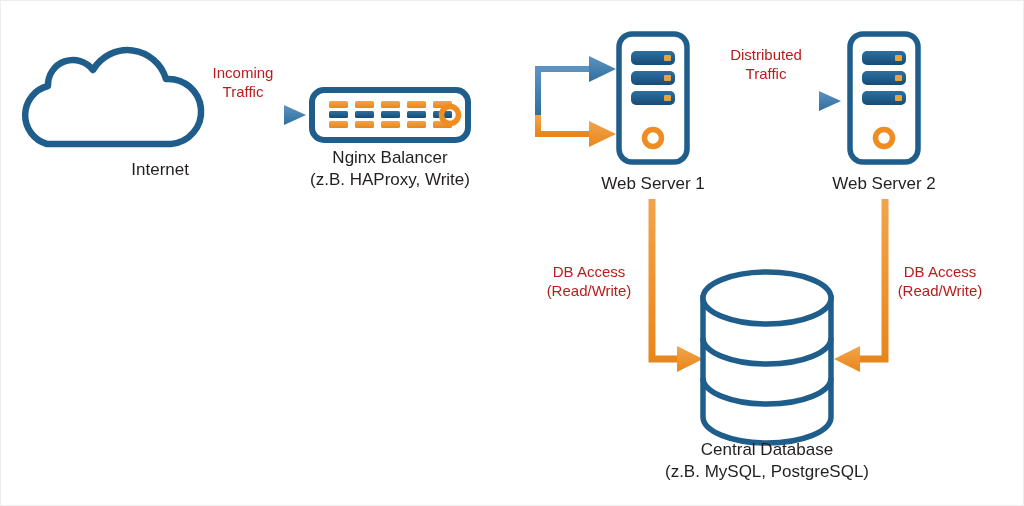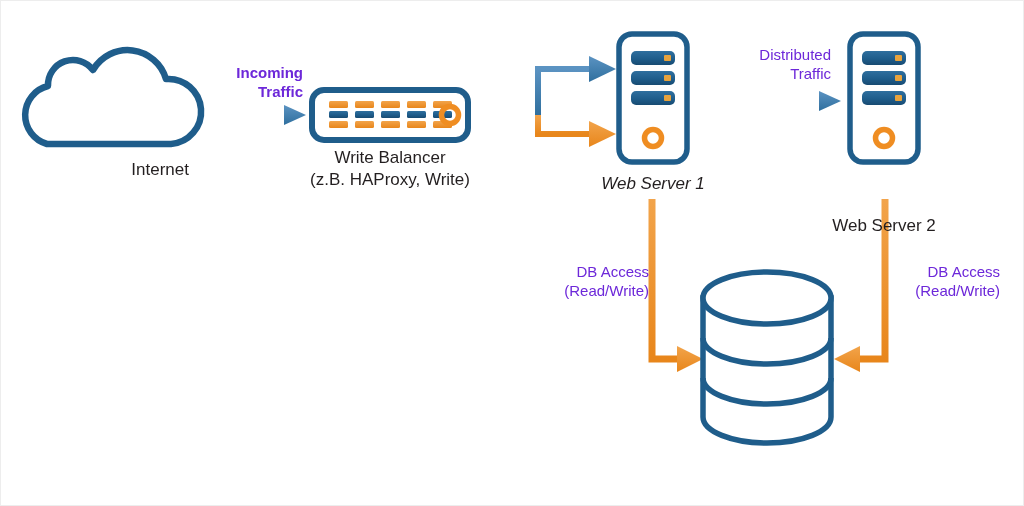--- a/index.html
+++ b/index.html
@@ -33,22 +33,22 @@
     text-align: center;
     color: #231f20;
     font-family: "Liberation Sans", sans-serif;
     font-size: 17px;
     line-height: 22px;
     white-space: nowrap;
     user-select: none;
   }
   .edge-label {
     position: absolute;
-    text-align: right;
-    color: #6d28d9;
+    text-align: center;
+    color: #b91c1c;
     font-family: "Liberation Sans", sans-serif;
     font-size: 15px;
     line-height: 19px;
     white-space: nowrap;
     user-select: none;
   }
   .lbl-line2 { display: block; }
 </style>
 </head>
 <body>
@@ -170,34 +170,38 @@
       <path d="M 702 337 A 64 26 0 0 0 830 337" fill="none" stroke="#1f5d8b" stroke-width="5.5"></path>
       <path d="M 702 377 A 64 26 0 0 0 830 377" fill="none" stroke="#1f5d8b" stroke-width="5.5"></path>
     </g>
   </svg>
 
   <div class="node-label" style="left:8px; top:158px; width:180px;text-align:right;">
     <span>Internet</span>
   </div>
 
   <div class="node-label" style="left:279px; top:146px; width:220px;">
-    <span>Write Balancer</span>
+    <span>Nginx Balancer</span>
     <span class="lbl-line2">(z.B. HAProxy, Write)</span>
   </div>
 
-  <div class="node-label" style="left:572px; top:172px; width:160px;font-style:italic;">
+  <div class="node-label" style="left:572px; top:172px; width:160px;">
     <span>Web Server 1</span>
   </div>
 
-  <div class="node-label" style="left:803px; top:172px; width:160px;margin-top:42px;">
+  <div class="node-label" style="left:803px; top:172px; width:160px;">
     <span>Web Server 2</span>
   </div>
 
-
-  <div class="edge-label" style="left:182px; top:62px; width:120px;font-weight:bold;">
+  <div class="node-label" style="left:626px; top:438px; width:280px;">
+    <span>Central Database</span>
+    <span class="lbl-line2">(z.B. MySQL, PostgreSQL)</span>
+  </div>
+
+  <div class="edge-label" style="left:182px; top:62px; width:120px;">
     <span>Incoming</span>
     <span class="lbl-line2">Traffic</span>
   </div>
 
   <div class="edge-label" style="left:700px; top:44px; width:130px;">
     <span>Distributed</span>
     <span class="lbl-line2">Traffic</span>
   </div>
 
   <div class="edge-label" style="left:528px; top:261px; width:120px;">

